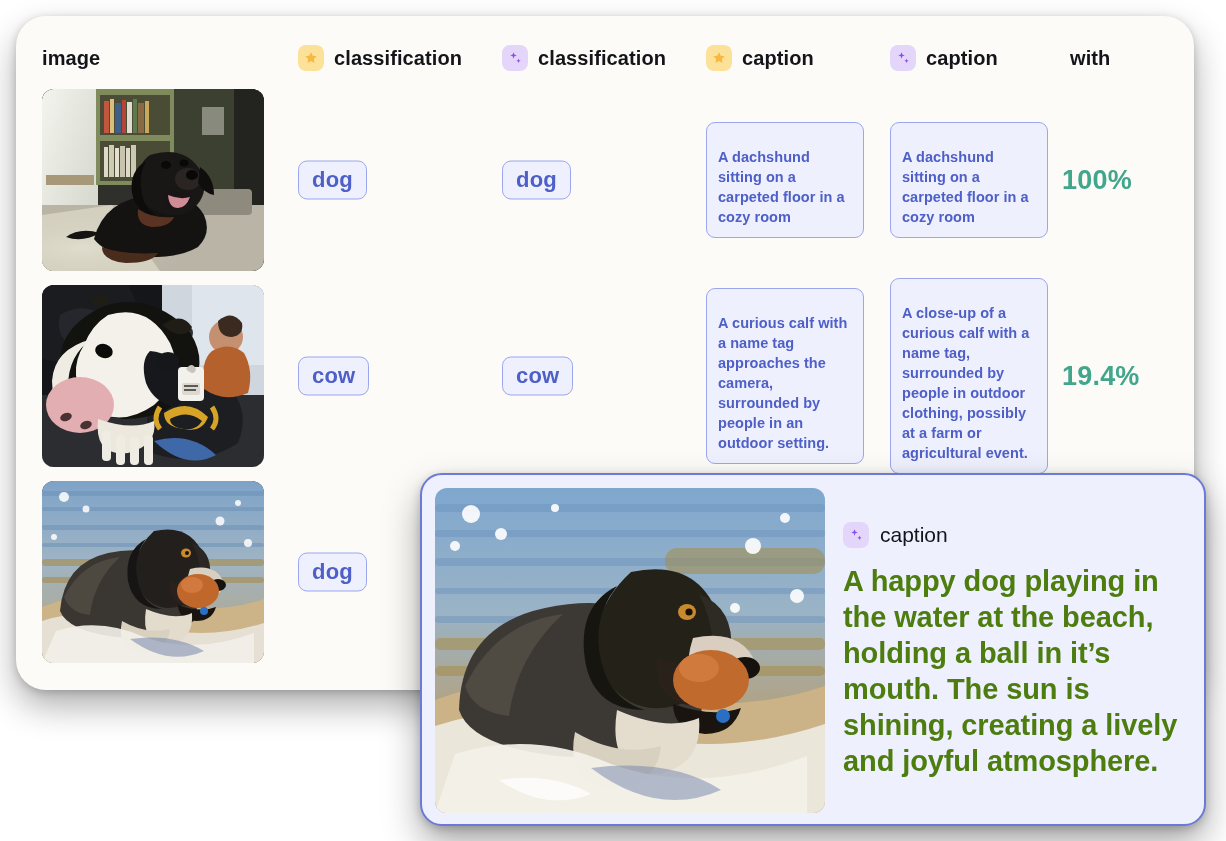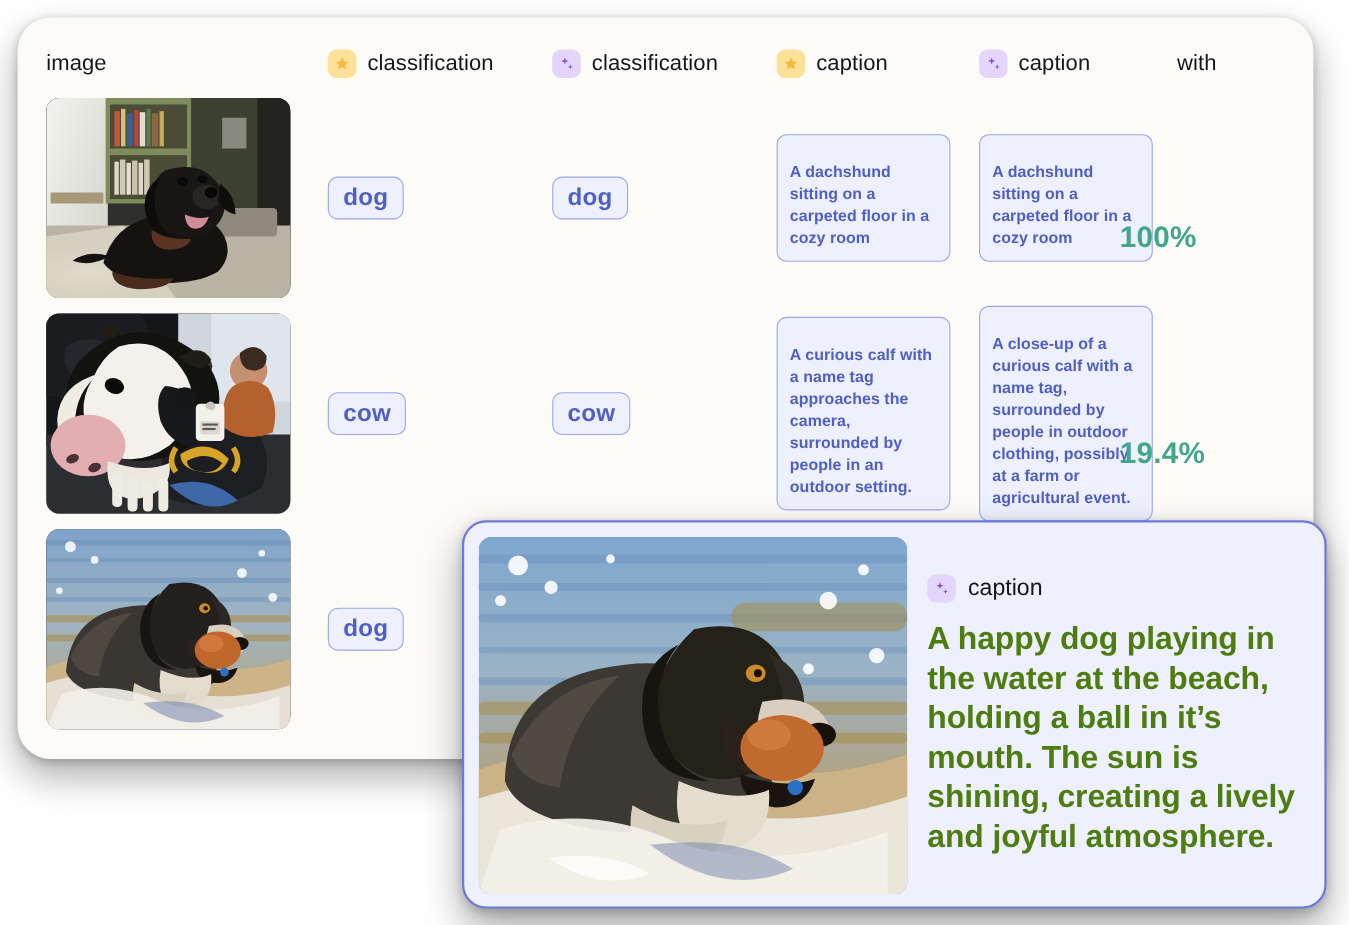--- a/index.html
+++ b/index.html
@@ -39,21 +39,21 @@
     position: absolute;
     display: flex;
     align-items: center;
     gap: 10px;
     top: 42px;
     transform: translateY(-50%);
     white-space: nowrap;
   }
   .col-head .lbl {
     font-size: 20px;
-    font-weight: 400;
+    font-weight: 700;
     color: #14141B;
     letter-spacing: 0.1px;
   }
   .chip-icon {
     width: 26px;
     height: 26px;
     border-radius: 8px;
     display: inline-flex;
     align-items: center;
     justify-content: center;
@@ -82,21 +82,21 @@
   .cell {
     position: absolute;
     top: 50%;
     transform: translateY(-50%);
   }
   .cell-image          { left: 26px; }
   .cell-class-star     { left: 282px; }
   .cell-class-spark    { left: 486px; }
   .cell-cap-star       { left: 690px; }
   .cell-cap-spark      { left: 874px; }
-  .cell-score          { left: 1002px; margin-top: 36px; }
+  .cell-score          { left: 1046px; }
 
   .thumb {
     width: 222px;
     height: 182px;
     border-radius: 12px;
     overflow: hidden;
     position: relative;
     background: #2a2a28;
   }
   .thumb svg { display: block; width: 100%; height: 100%; }

